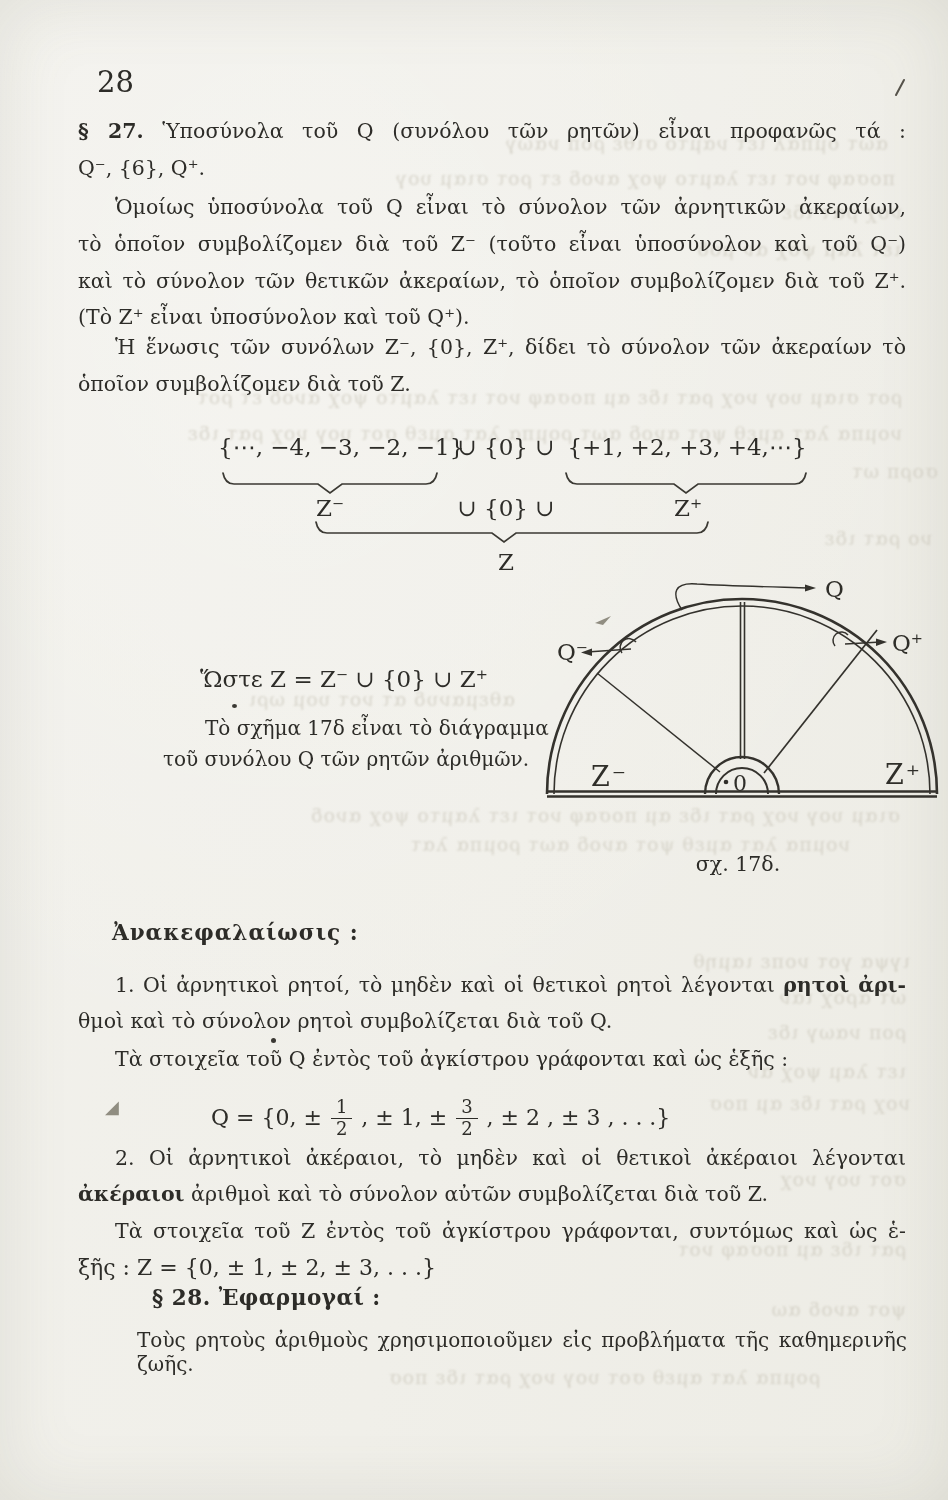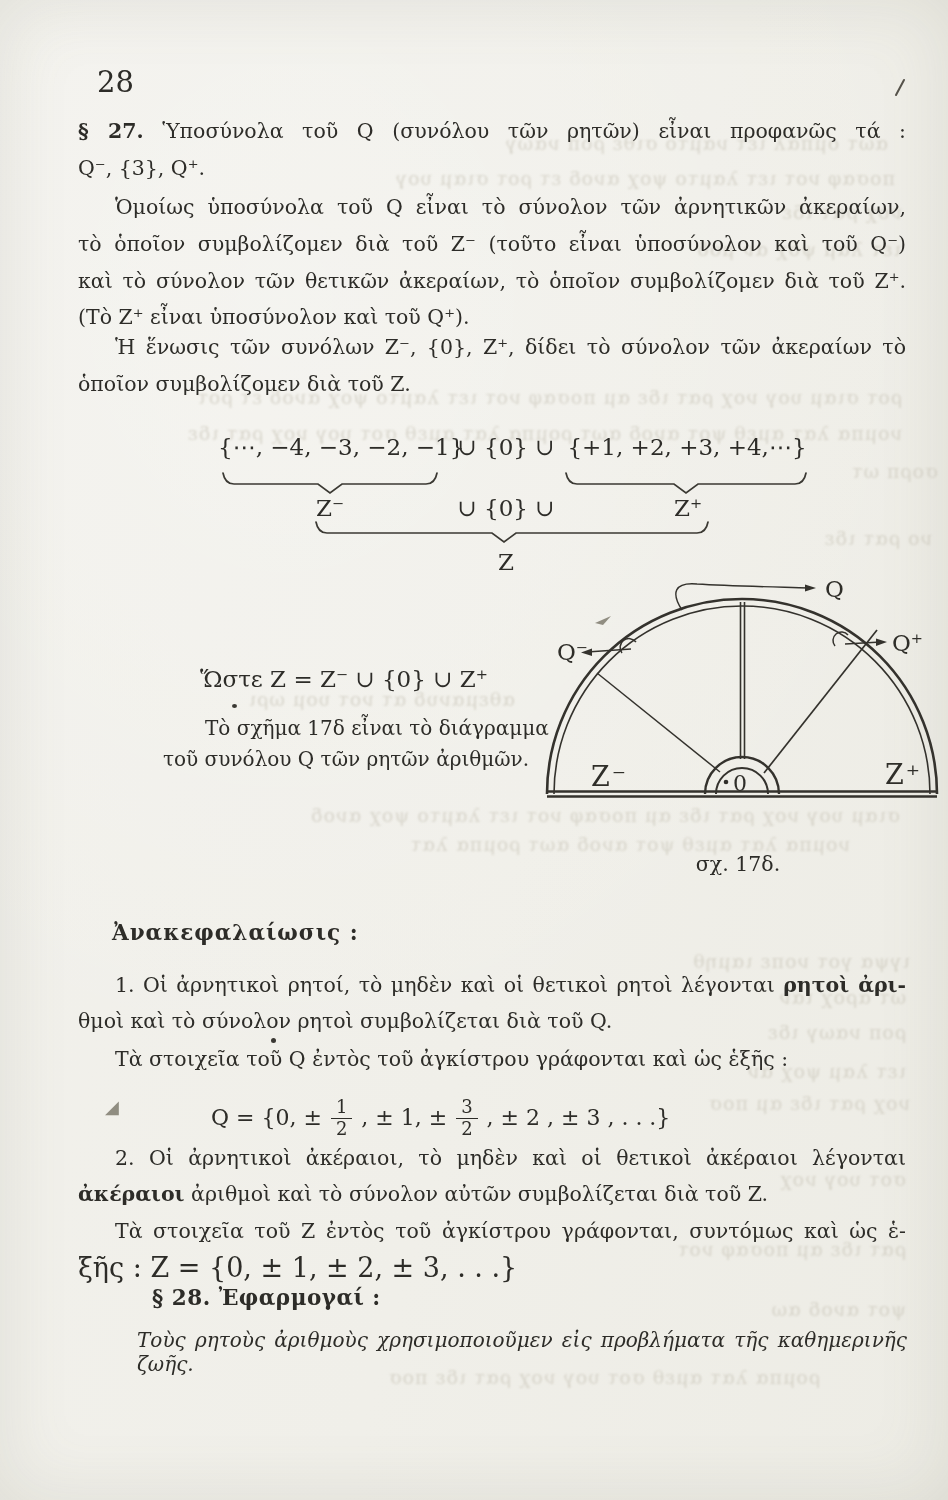--- a/index.html
+++ b/index.html
@@ -60,21 +60,21 @@
       <div class="ghost" style="left: 560px; top: 1238px; width: 346px;">ρατ ιδε αμ ποσαφ νοτ</div>
       <div class="ghost" style="left: 680px; top: 1298px; width: 226px;">ψοτ ανοδ αω</div>
       <div class="ghost" style="left: 200px; top: 1366px; width: 620px;">ρομπα λατ αμεθ σοτ υογ νοχ ρατ ιδε ποσ</div>
     </div>
 
   <div class="abs" style="left:97px; top:65px; font-size:29px;">28</div>
 
   <div class="slash" style="left:899px; top:78px;"></div>
 
   <div class="ln j" style="top:118px;"><span class="b">§ 27.</span><span> Ὑποσύνολα τοῦ Q (συνόλου τῶν ρητῶν) εἶναι προφανῶς τά :</span></div>
-  <div class="ln" style="top:155px;">Q⁻, {3}, Q⁺.</div>
+  <div class="ln" style="top:155px;">Q⁻, {6}, Q⁺.</div>
 
   <div class="ln j" style="top:231px;">τὸ ὁποῖον συμβολίζομεν διὰ τοῦ Z⁻ (τοῦτο εἶναι ὑποσύνολον καὶ τοῦ Q⁻)</div>
   <div class="ln j ind" style="top:194px;">Ὁμοίως ὑποσύνολα τοῦ Q εἶναι τὸ σύνολον τῶν ἀρνητικῶν ἀκεραίων,</div>
   <div class="ln j" style="top:268px;">καὶ τὸ σύνολον τῶν θετικῶν ἀκεραίων, τὸ ὁποῖον συμβολίζομεν διὰ τοῦ Z⁺.</div>
   <div class="ln" style="top:304px;">(Τὸ Z⁺ εἶναι ὑποσύνολον καὶ τοῦ Q⁺).</div>
 
   <div class="ln j ind" style="top:334px;">Ἡ ἕνωσις τῶν συνόλων Z⁻, {0}, Z⁺, δίδει τὸ σύνολον τῶν ἀκεραίων τὸ</div>
   <div class="ln" style="top:371px;">ὁποῖον συμβολίζομεν διὰ τοῦ Z.</div>
 
   <div class="abs math center" style="left:218px; top:434px; width:222px;">{⋯, −4, −3, −2, −1}</div>
@@ -151,18 +151,18 @@
 
   <div class="ln ind" style="top:1046px;">Τὰ στοιχεῖα τοῦ Q ἐντὸς τοῦ ἀγκίστρου γράφονται καὶ ὡς ἑξῆς :</div>
 
   <div class="pencil" style="left:105px; top:1096px; font-size:18px;">◢</div>
   <div class="abs math" style="left:163px; top:1098px; font-size:22px;margin-left:48px;"><span>Q = {0, ± </span><span class="frac"><span class="fn">1</span><span class="fd">2</span></span><span> , ± 1, ± </span><span class="frac"><span class="fn">3</span><span class="fd">2</span></span><span> , ± 2 , ± 3 ,   . . .}</span></div>
 
   <div class="ln j ind" style="top:1145px;">2. Οἱ ἀρνητικοὶ ἀκέραιοι, τὸ μηδὲν καὶ οἱ θετικοὶ ἀκέραιοι λέγονται</div>
   <div class="ln" style="top:1181px;"><span class="b">ἀκέραιοι</span><span> ἀριθμοὶ καὶ τὸ σύνολον αὐτῶν συμβολίζεται διὰ τοῦ Z.</span></div>
 
   <div class="ln j ind" style="top:1218px;">Τὰ στοιχεῖα τοῦ Z ἐντὸς τοῦ ἀγκίστρου γράφονται, συντόμως καὶ ὡς ἑ-</div>
-  <div class="ln" style="top:1254px; font-size:27px;">ξῆς : Z = {0, ± 1,  ± 2,  ± 3,   . . .}</div>
+  <div class="ln" style="top:1254px; font-size:22px;">ξῆς : Z = {0, ± 1,  ± 2,  ± 3,   . . .}</div>
 
   <div class="abs b" style="left:152px; top:1285px; font-size:21.5px; letter-spacing:0.5px;"><span>§ 28.</span><span> Ἐφαρμογαί :</span></div>
-  <div class="abs" style="left:137px; top:1328px; width:770px; font-size:20px; text-align:justify; text-align-last:justify;font-style:italic;">Τοὺς ρητοὺς ἀριθμοὺς χρησιμοποιοῦμεν εἰς προβλήματα τῆς καθημερινῆς ζωῆς.</div>
+  <div class="abs" style="left:137px; top:1328px; width:770px; font-size:20px; text-align:justify; text-align-last:justify;">Τοὺς ρητοὺς ἀριθμοὺς χρησιμοποιοῦμεν εἰς προβλήματα τῆς καθημερινῆς ζωῆς.</div>
 
 </div>
 
 </body></html>

